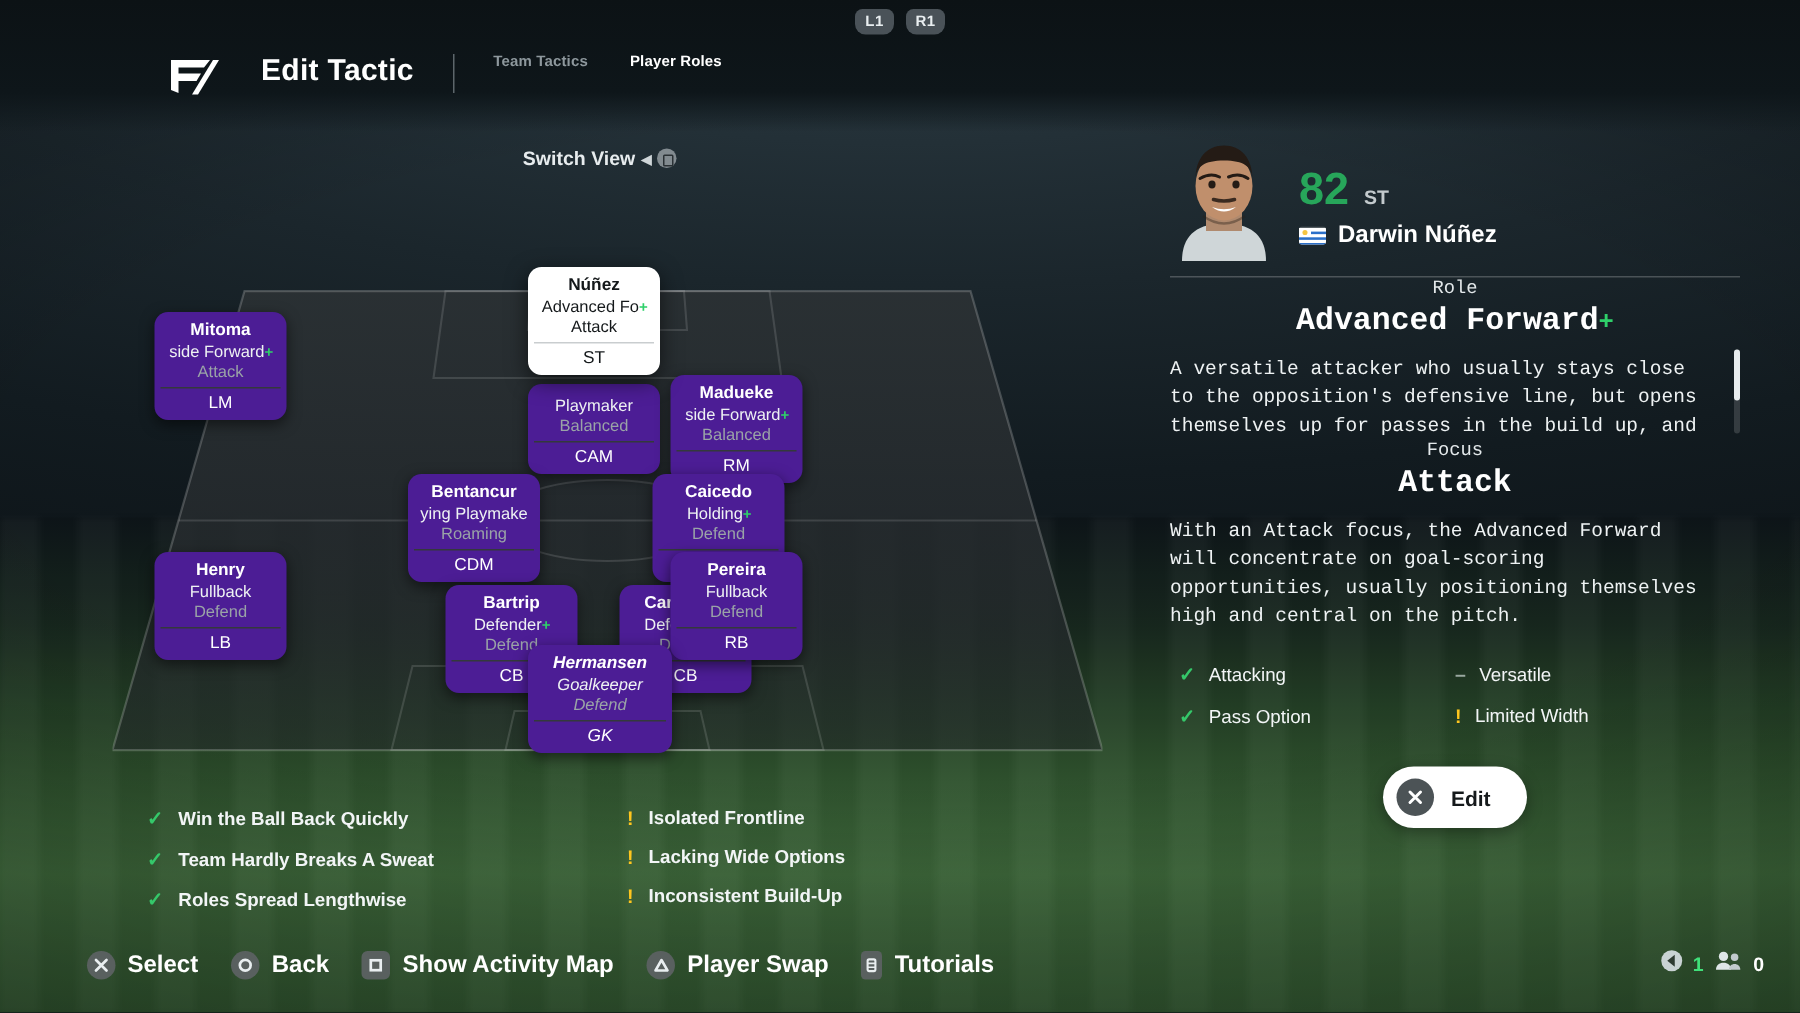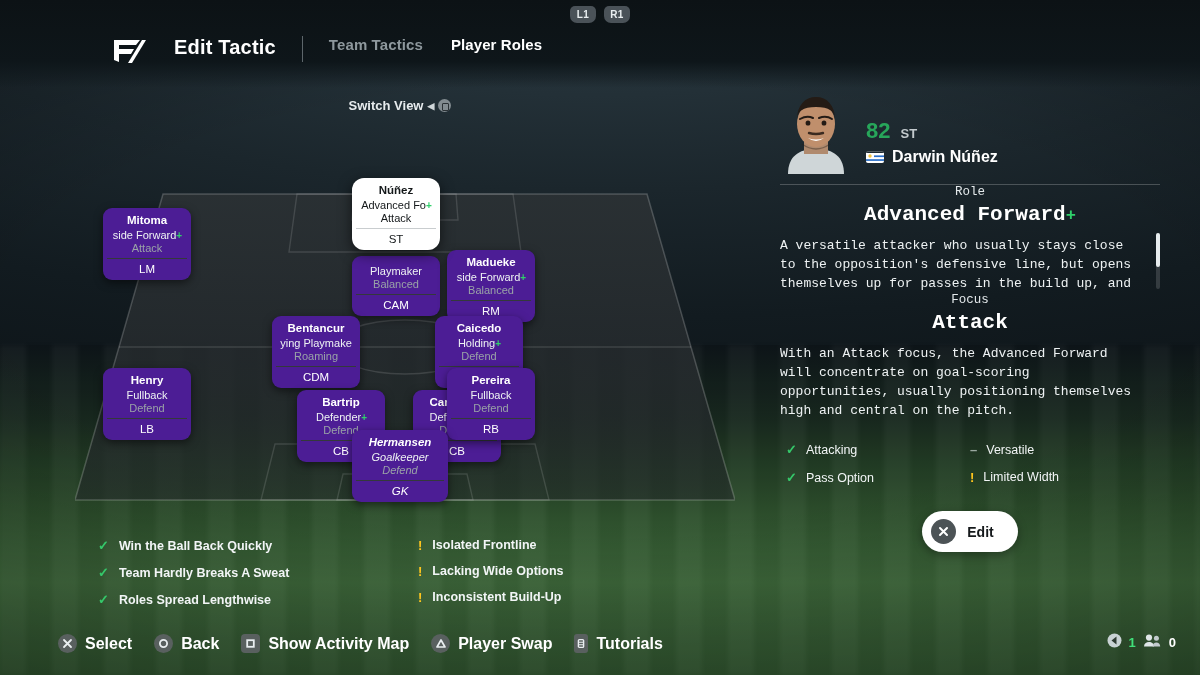--- a/index.html
+++ b/index.html
@@ -45,21 +45,21 @@
     display:flex; align-items:center; justify-content:center;
     letter-spacing:.3px;
   }
   header.topnav {
     position:absolute; top:36px; left:110px; right:0; height:42px;
     display:flex; gap:0; z-index:6;
   }
   .fc-logo { width:40px; height:30px; margin-right:24px; flex:0 0 auto; }
   .title-main { font-size:20px; font-weight:bold; letter-spacing:.2px; }
   .nav-div { width:1px; height:26px; background:#5d666b; margin:0 26px; }
-  .tab { font-size:15px; font-weight:bold; letter-spacing:.1px; }
+  .tab { font-size:10px; font-weight:bold; letter-spacing:.1px; }
   .tab.inactive { color:#8e989d; font-weight:bold; }
   .tab + .tab { margin-left:28px; }
 
   
   .withball-wrap { position:absolute; top:90px; left:0; width:800px; text-align:center; z-index:5; }
   .withball { font-size:20px; font-weight:bold; }
   .switchview { margin-top:8px; font-size:13px; font-weight:bold; color:#e7ecee; display:flex; align-items:center; justify-content:center; gap:4px; }
   .sv-arrow { color:#cfd6d9; font-size:9px; }
   .sv-btn { width:13px; height:13px; border-radius:50%; background:#828b90; display:inline-block; position:relative; }
   .sv-btn:after { content:""; position:absolute; left:4px; top:3.5px; width:5px; height:6px; border:1.5px solid #2a3135; border-radius:1px; }
@@ -74,21 +74,21 @@
     background:#4c1d95; border-radius:9px;
     padding:6px 4px 5px; text-align:center;
     box-shadow:0 3px 9px rgba(0,0,0,.5);
     overflow:hidden;
   }
   .card .cname { font-size:11.5px; font-weight:bold; color:#fff; white-space:nowrap; overflow:hidden; }
   .card .crole { font-size:11px; color:#eef2f3; white-space:nowrap; margin-top:3px; }
   .card .cfocus { font-size:11px; color:#9aa3a7; white-space:nowrap; margin-top:1px; }
   .card .cpos { font-size:11.5px; color:#fff; margin-top:4px; padding-top:4px; border-top:1px solid #34393b; }
   .plus { color:#2fd06a; font-size:10px; font-weight:bold; letter-spacing:-1px; }
-  .card.selected { background:#fff; box-shadow:0 4px 14px rgba(0,0,0,.6);border-radius:12px; }
+  .card.selected { background:#fff; box-shadow:0 4px 14px rgba(0,0,0,.6); }
   .card.selected .cname { color:#14181a; }
   .card.selected .crole { color:#14181a; }
   .card.selected .cfocus { color:#14181a; }
   .card.selected .cpos { color:#14181a; border-top:1px solid #c9cdcf; }
 
   
   .feedback { position:absolute; left:98px; top:538px; z-index:5; width:620px; display:flex; }
   .fb-col { display:flex; flex-direction:column; gap:12px; }
   .fb-col.left { width:320px; }
   .fb-row { display:flex; align-items:center; gap:10px; font-size:12.5px; font-weight:bold; color:#f2f5f6; }
@@ -105,21 +105,21 @@
   .counters { position:absolute; right:24px; bottom:24px; display:flex; align-items:center; gap:7px; z-index:6; font-size:13px; font-weight:bold; }
   .ctr-num { color:#40e07a; }
   .ctr-num2 { color:#fff; }
 
   
   .rightpanel { position:absolute; right:0; top:88px; width:440px; z-index:5; padding:0 40px 0 20px; }
   .pl-head { display:flex; align-items:flex-end; gap:14px; height:86px; }
   .portrait { width:72px; height:86px; position:relative; overflow:hidden; flex:0 0 auto; }
   .pl-meta { padding-bottom:8px; }
   .pl-ratingline { display:flex; align-items:baseline; gap:10px; }
-  .pl-rating { font-size:22px; font-weight:bold; color:#27a65a; }
+  .pl-rating { font-size:30px; font-weight:bold; color:#27a65a; }
   .pl-pos { font-size:13px; font-weight:bold; color:#c3cacd; }
   .pl-nameline { display:flex; align-items:center; gap:8px; margin-top:4px; }
   .flag { width:18px; height:12px; border-radius:2px; overflow:hidden; flex:0 0 auto; box-shadow:0 0 0 1px rgba(255,255,255,.25) inset; }
   .pl-name { font-size:16px; font-weight:bold; }
   .hr { height:1px; background:rgba(255,255,255,.22); margin:10px 0 0; }
 
   .sect { text-align:center; position:relative;font-family:Liberation Mono, monospace; }
   .sect-label { font-size:12.5px; color:#e3e8ea; }
   .sect-title { font-size:21px; font-weight:bold; margin-top:4px; }
   .sect-title .plus-lg { color:#2fd06a; font-size:17px; }

